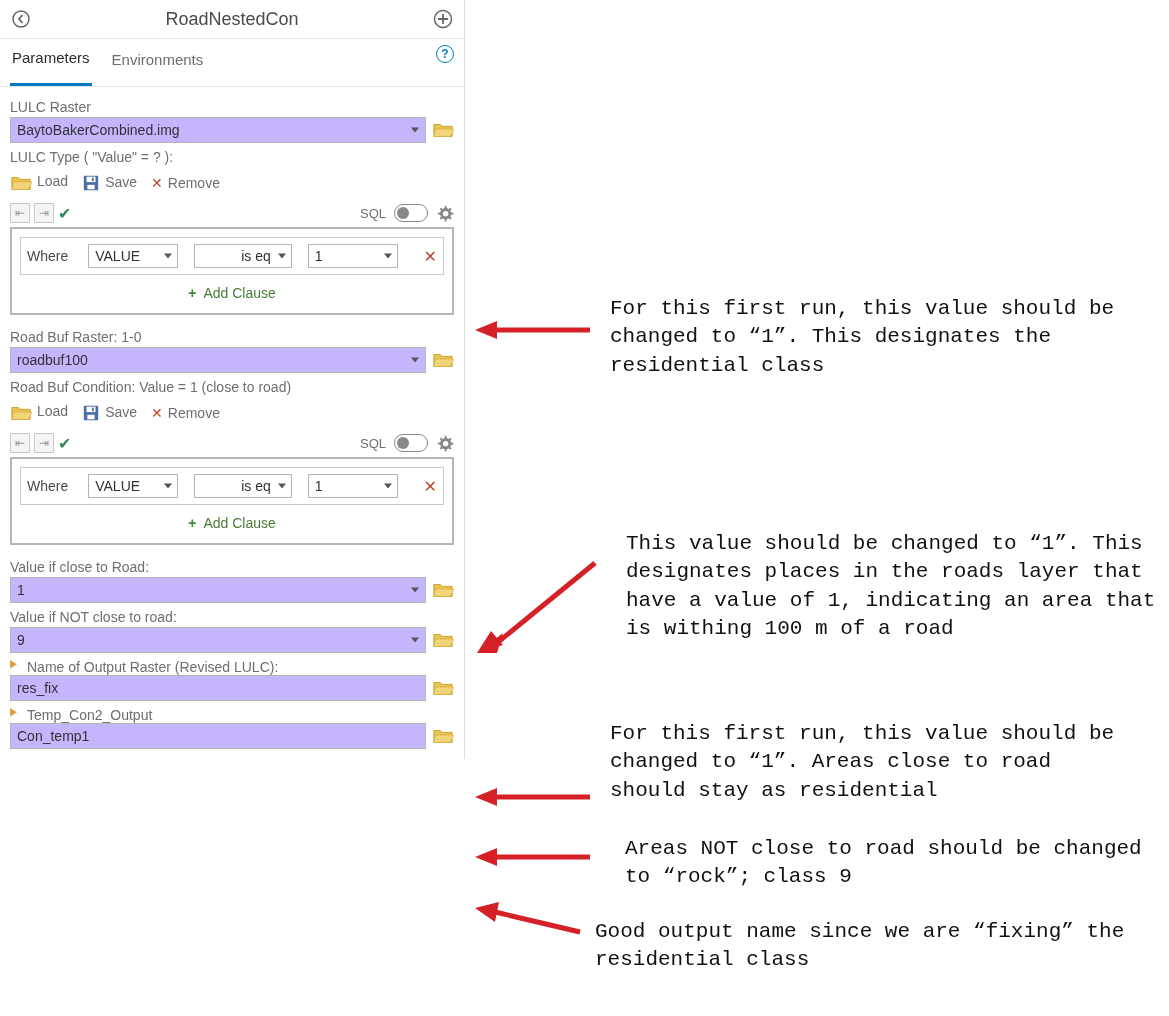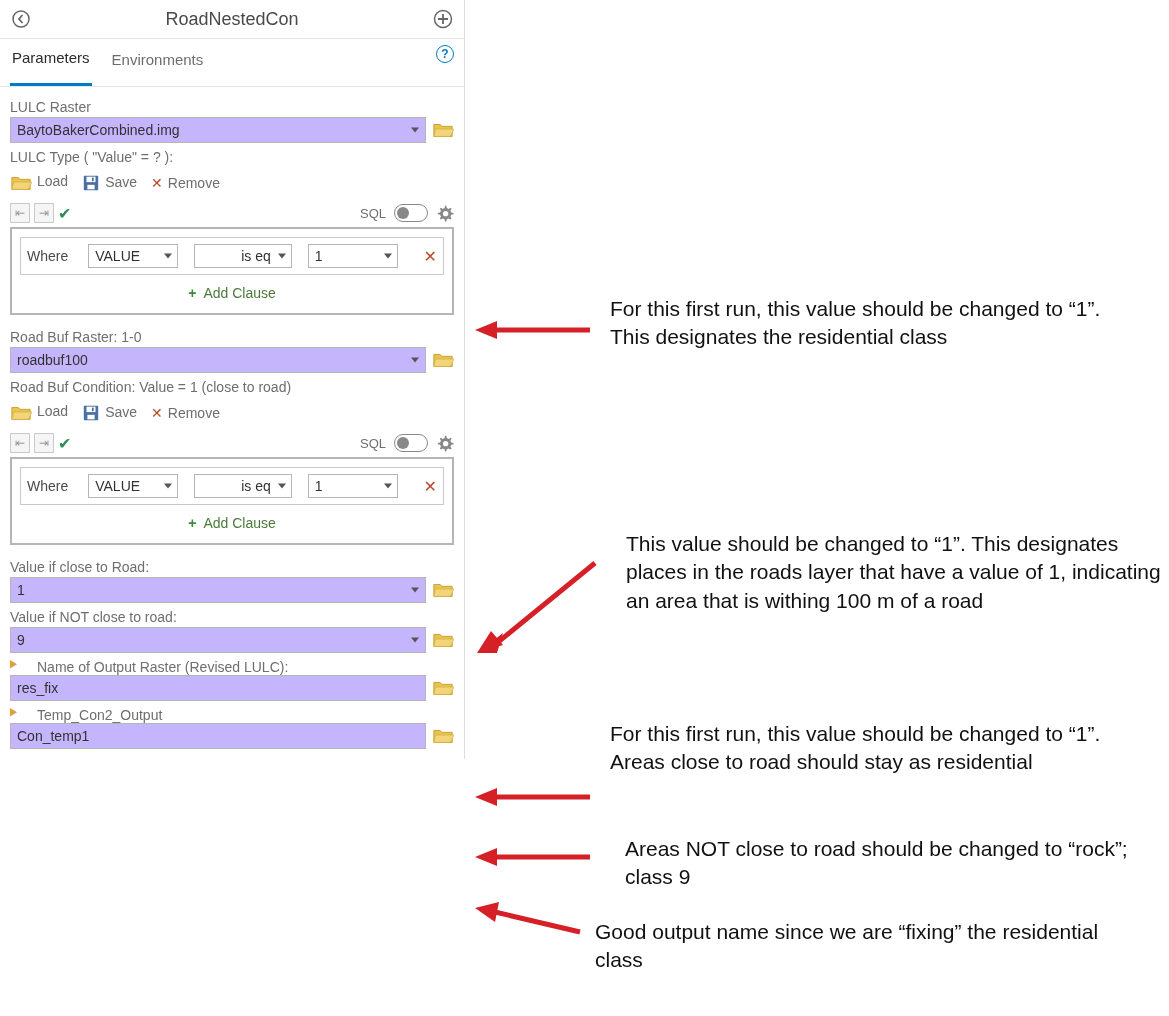--- a/index.html
+++ b/index.html
@@ -211,38 +211,39 @@
     }
     .add-clause .plus { color: #3a8a3a; font-weight: bold; margin-right: 4px;}
     .flag-mark {
       display: inline-block;
       width: 7px; height: 14px;
       background: #d9a33d;
       clip-path: polygon(0 0, 100% 30%, 0 60%, 0 100%, 0 0);
       margin-right: 2px;
       vertical-align: middle;
     }
-    .flag-label-row { display: flex; align-items: center; gap: 18px; color:#6e6e6e;}
+    .flag-label-row { display: flex; align-items: center; gap: 8px; color:#6e6e6e;}
     
     .annotations {
       position: absolute;
       left: 480px;
       top: 0;
       width: 670px;
     }
     .anno {
       position: absolute;
       display: flex;
       align-items: flex-start;
       gap: 10px;
     }
     .anno-text {
       font-size: 21px;
       color: #111;
       line-height: 1.35;
+      font-family: Liberation Mono, monospace;
     }
     .arrow {
       position: absolute;
     }
     .arrow svg { display: block; }
   </style>
 </head>
 <body>
 
 <svg width="0" height="0" style="position:absolute">

